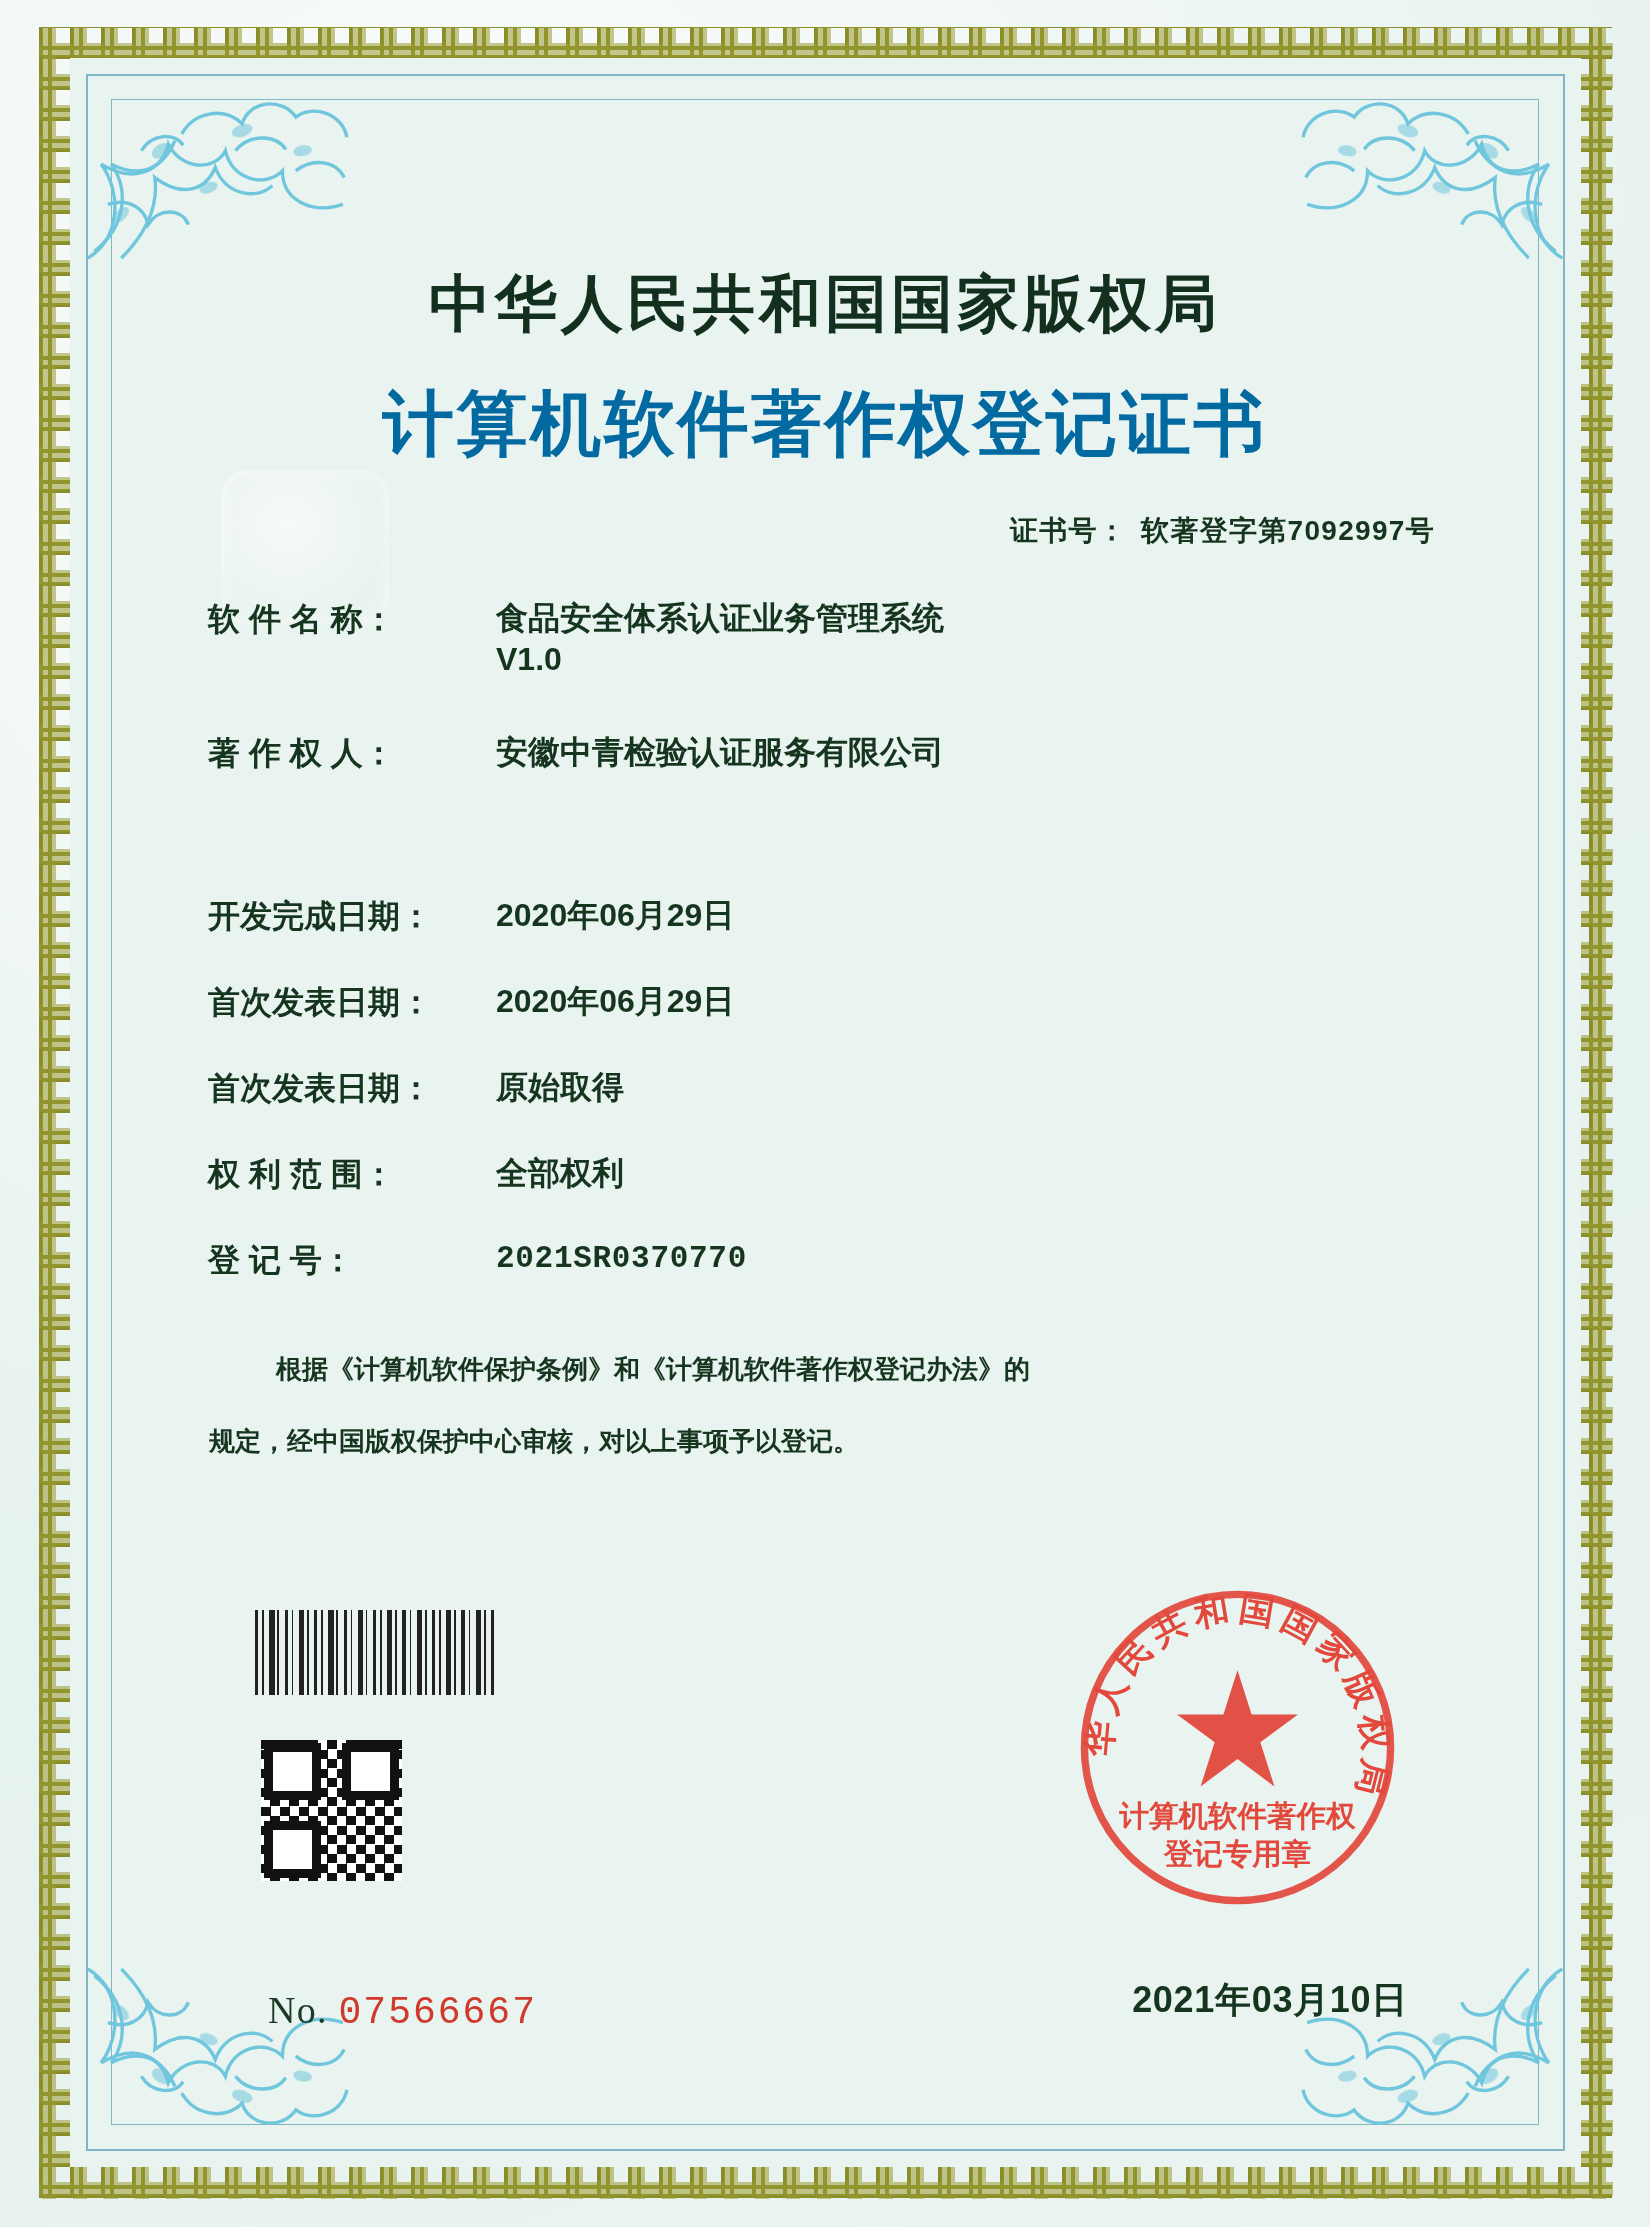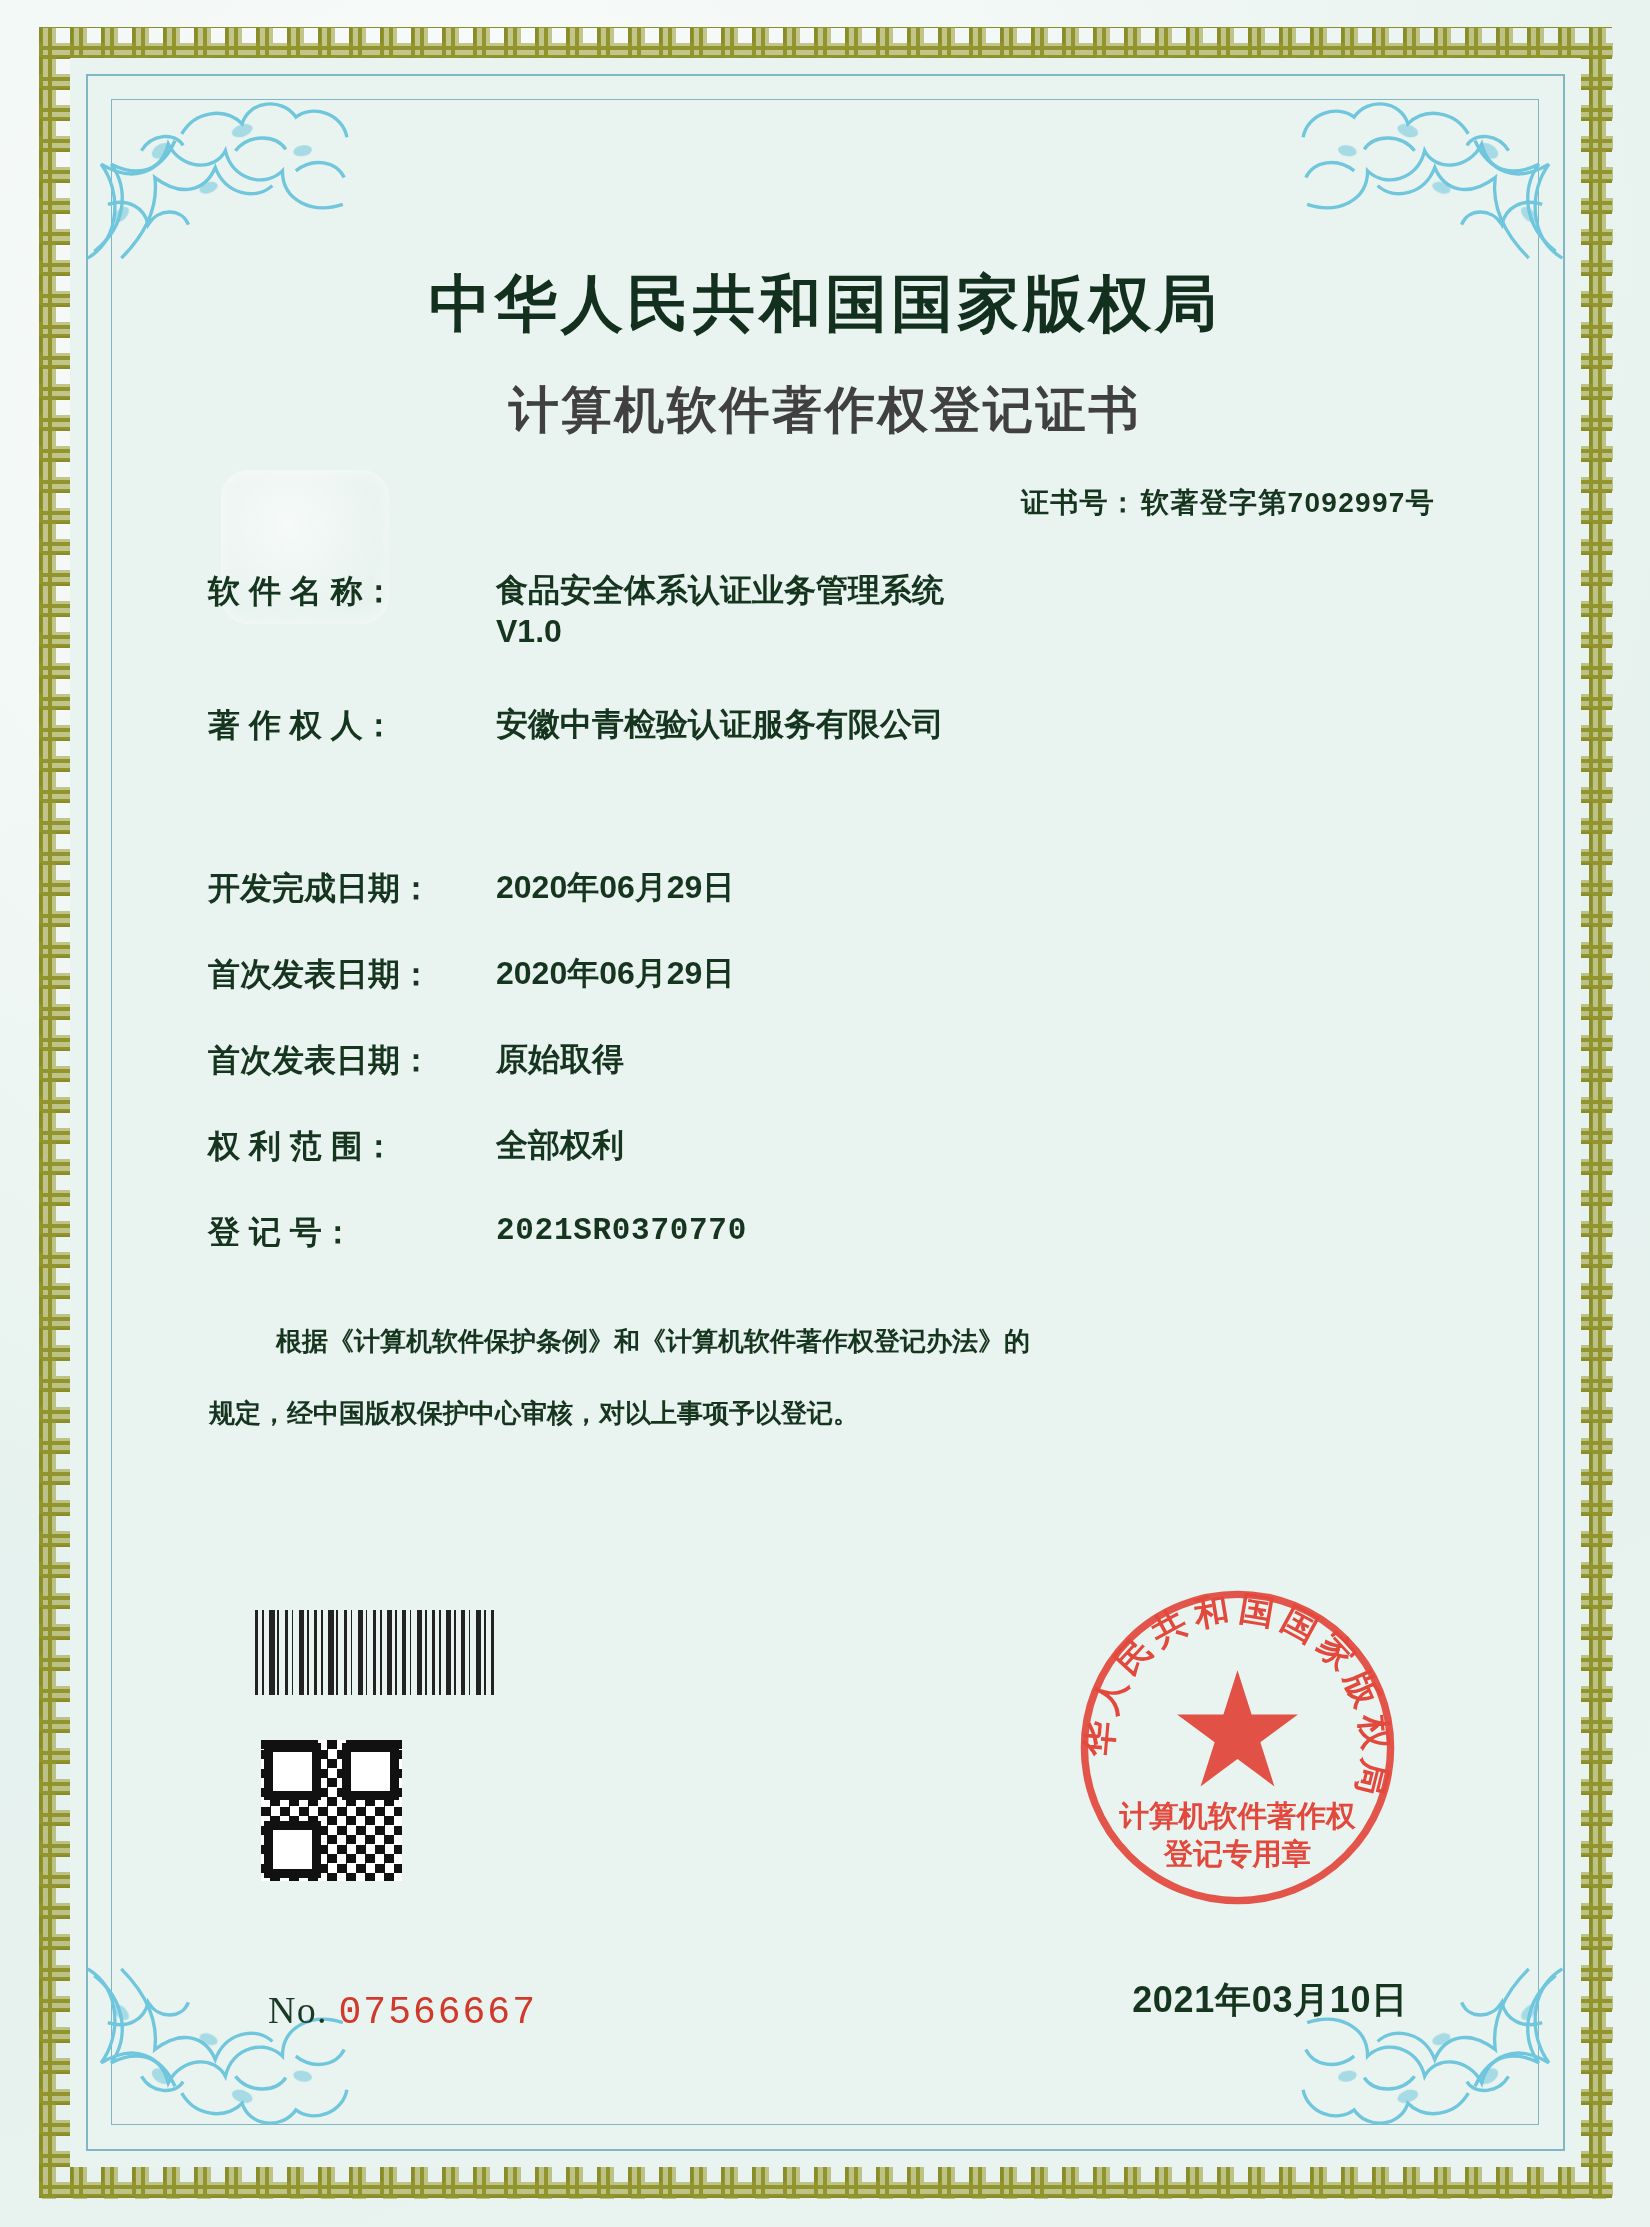--- a/index.html
+++ b/index.html
@@ -112,36 +112,36 @@
     font-weight: 700;
     font-size: 62px;
     letter-spacing: 4px;
     color: #13301f;
     margin-top: 141px;
   }
   .title-sub {
     text-align: center;
     font-family: Liberation Sans, sans-serif;
     font-weight: 700;
-    font-size: 50px;
+    font-size: 71px;
     letter-spacing: 2.7px;
-    color: #404040;
+    color: #0369a1;
     margin-top: 31px;
   }
   .cert-no-row {
     margin-top: 40px;
     text-align: right;
     padding-right: 81px;
     font-family: "Liberation Sans", sans-serif;
     font-weight: 700;
     font-size: 28px;
     color: #16351f;
     letter-spacing: 1.3px;
   }
-  .cert-no-row .cno-label { margin-right: 3px; }
+  .cert-no-row .cno-label { margin-right: 14px; }
 
   .fields { margin-top: 48px; padding-left: 74px; }
   .field-row {
     display: flex;
     align-items: flex-start;
     margin-bottom: 17.4px;
   }
   .f-label {
     width: 288px;
     flex: 0 0 288px;

